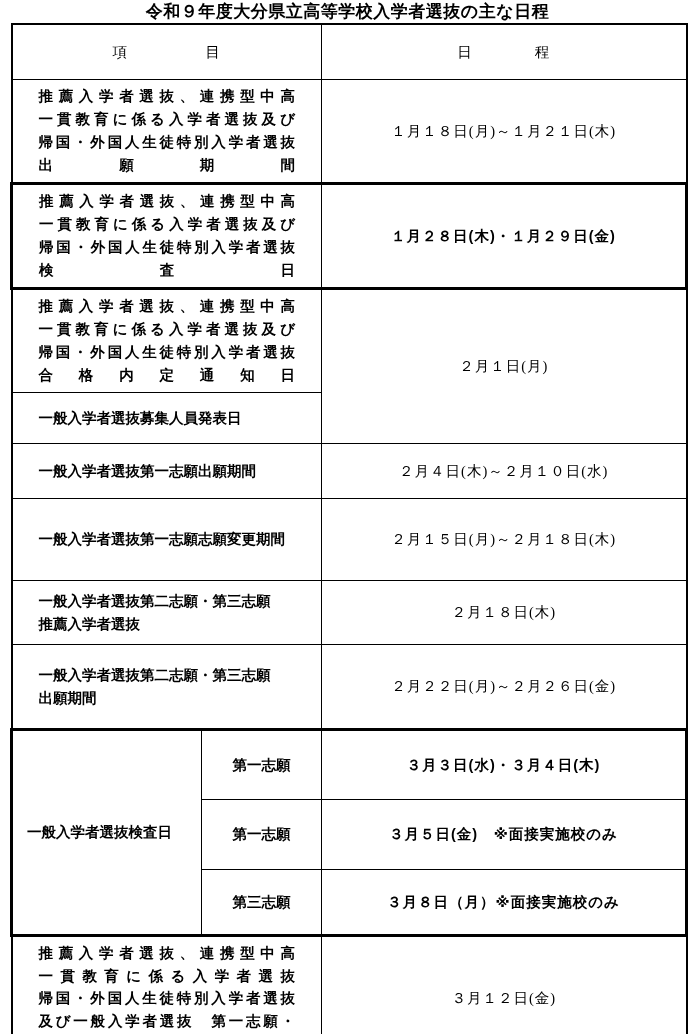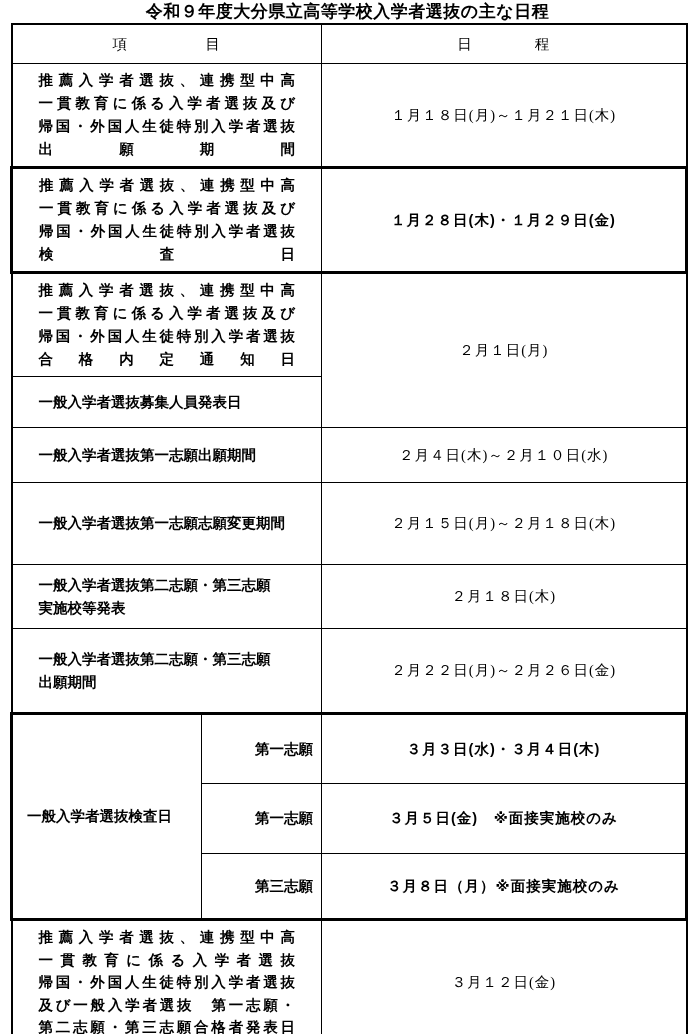--- a/index.html
+++ b/index.html
@@ -14,34 +14,34 @@
     font-weight:bold;font-size:17px;
     letter-spacing:0.5px;
   }
   table.sched{
     margin-left:10px;width:675px;
     border-collapse:collapse;table-layout:fixed;
     border:2px solid #000;
   }
   .sched th,.sched td{
     border:1.5px solid #000;
-    padding:8px;vertical-align:middle;
+    padding:16px;vertical-align:middle;
     font-size:14.5px;
   }
   .sched th{font-weight:normal;height:22px;text-align:center;letter-spacing:1px;}
   td.item{padding:5px 26px;line-height:23px;text-align:left;font-weight:bold;}
   td.item .ln{text-align:justify;text-align-last:justify;}
   td.item .ln-plain{text-align:center;text-align-last:left;}
   td.date{text-align:center;letter-spacing:1px;}
   .bold{
     font-family:"Liberation Sans","DejaVu Sans",sans-serif;
     font-weight:bold;
   }
   td.sublabel{
-    text-align:right;
+    text-align:center;
     font-family:"Liberation Sans","DejaVu Sans",sans-serif;
     font-weight:bold;
     margin-top:19px;
   }
   
   .tt{border-top:3px solid #000 !important;}
   .tb{border-bottom:3px solid #000 !important;}
   .tl{border-left:3px solid #000 !important;}
   .tr{border-right:3px solid #000 !important;}
 </style>
@@ -109,21 +109,21 @@
   <tr style="height:82px">
     <td colspan="2" class="item">
       <div class="ln-plain">一般入学者選抜第一志願志願変更期間</div>
     </td>
     <td class="date">２月１５日(月)～２月１８日(木)</td>
   </tr>
 
   <tr style="height:64px">
     <td colspan="2" class="item">
       <div class="ln-plain">一般入学者選抜第二志願・第三志願</div>
-      <div class="ln-plain">実施校等発表</div>
+      <div class="ln-plain">推薦入学者選抜</div>
     </td>
     <td class="date">２月１８日(木)</td>
   </tr>
 
   <tr style="height:85px">
     <td colspan="2" class="item">
       <div class="ln-plain">一般入学者選抜第二志願・第三志願</div>
       <div class="ln-plain">出願期間</div>
     </td>
     <td class="date">２月２２日(月)～２月２６日(金)</td>

